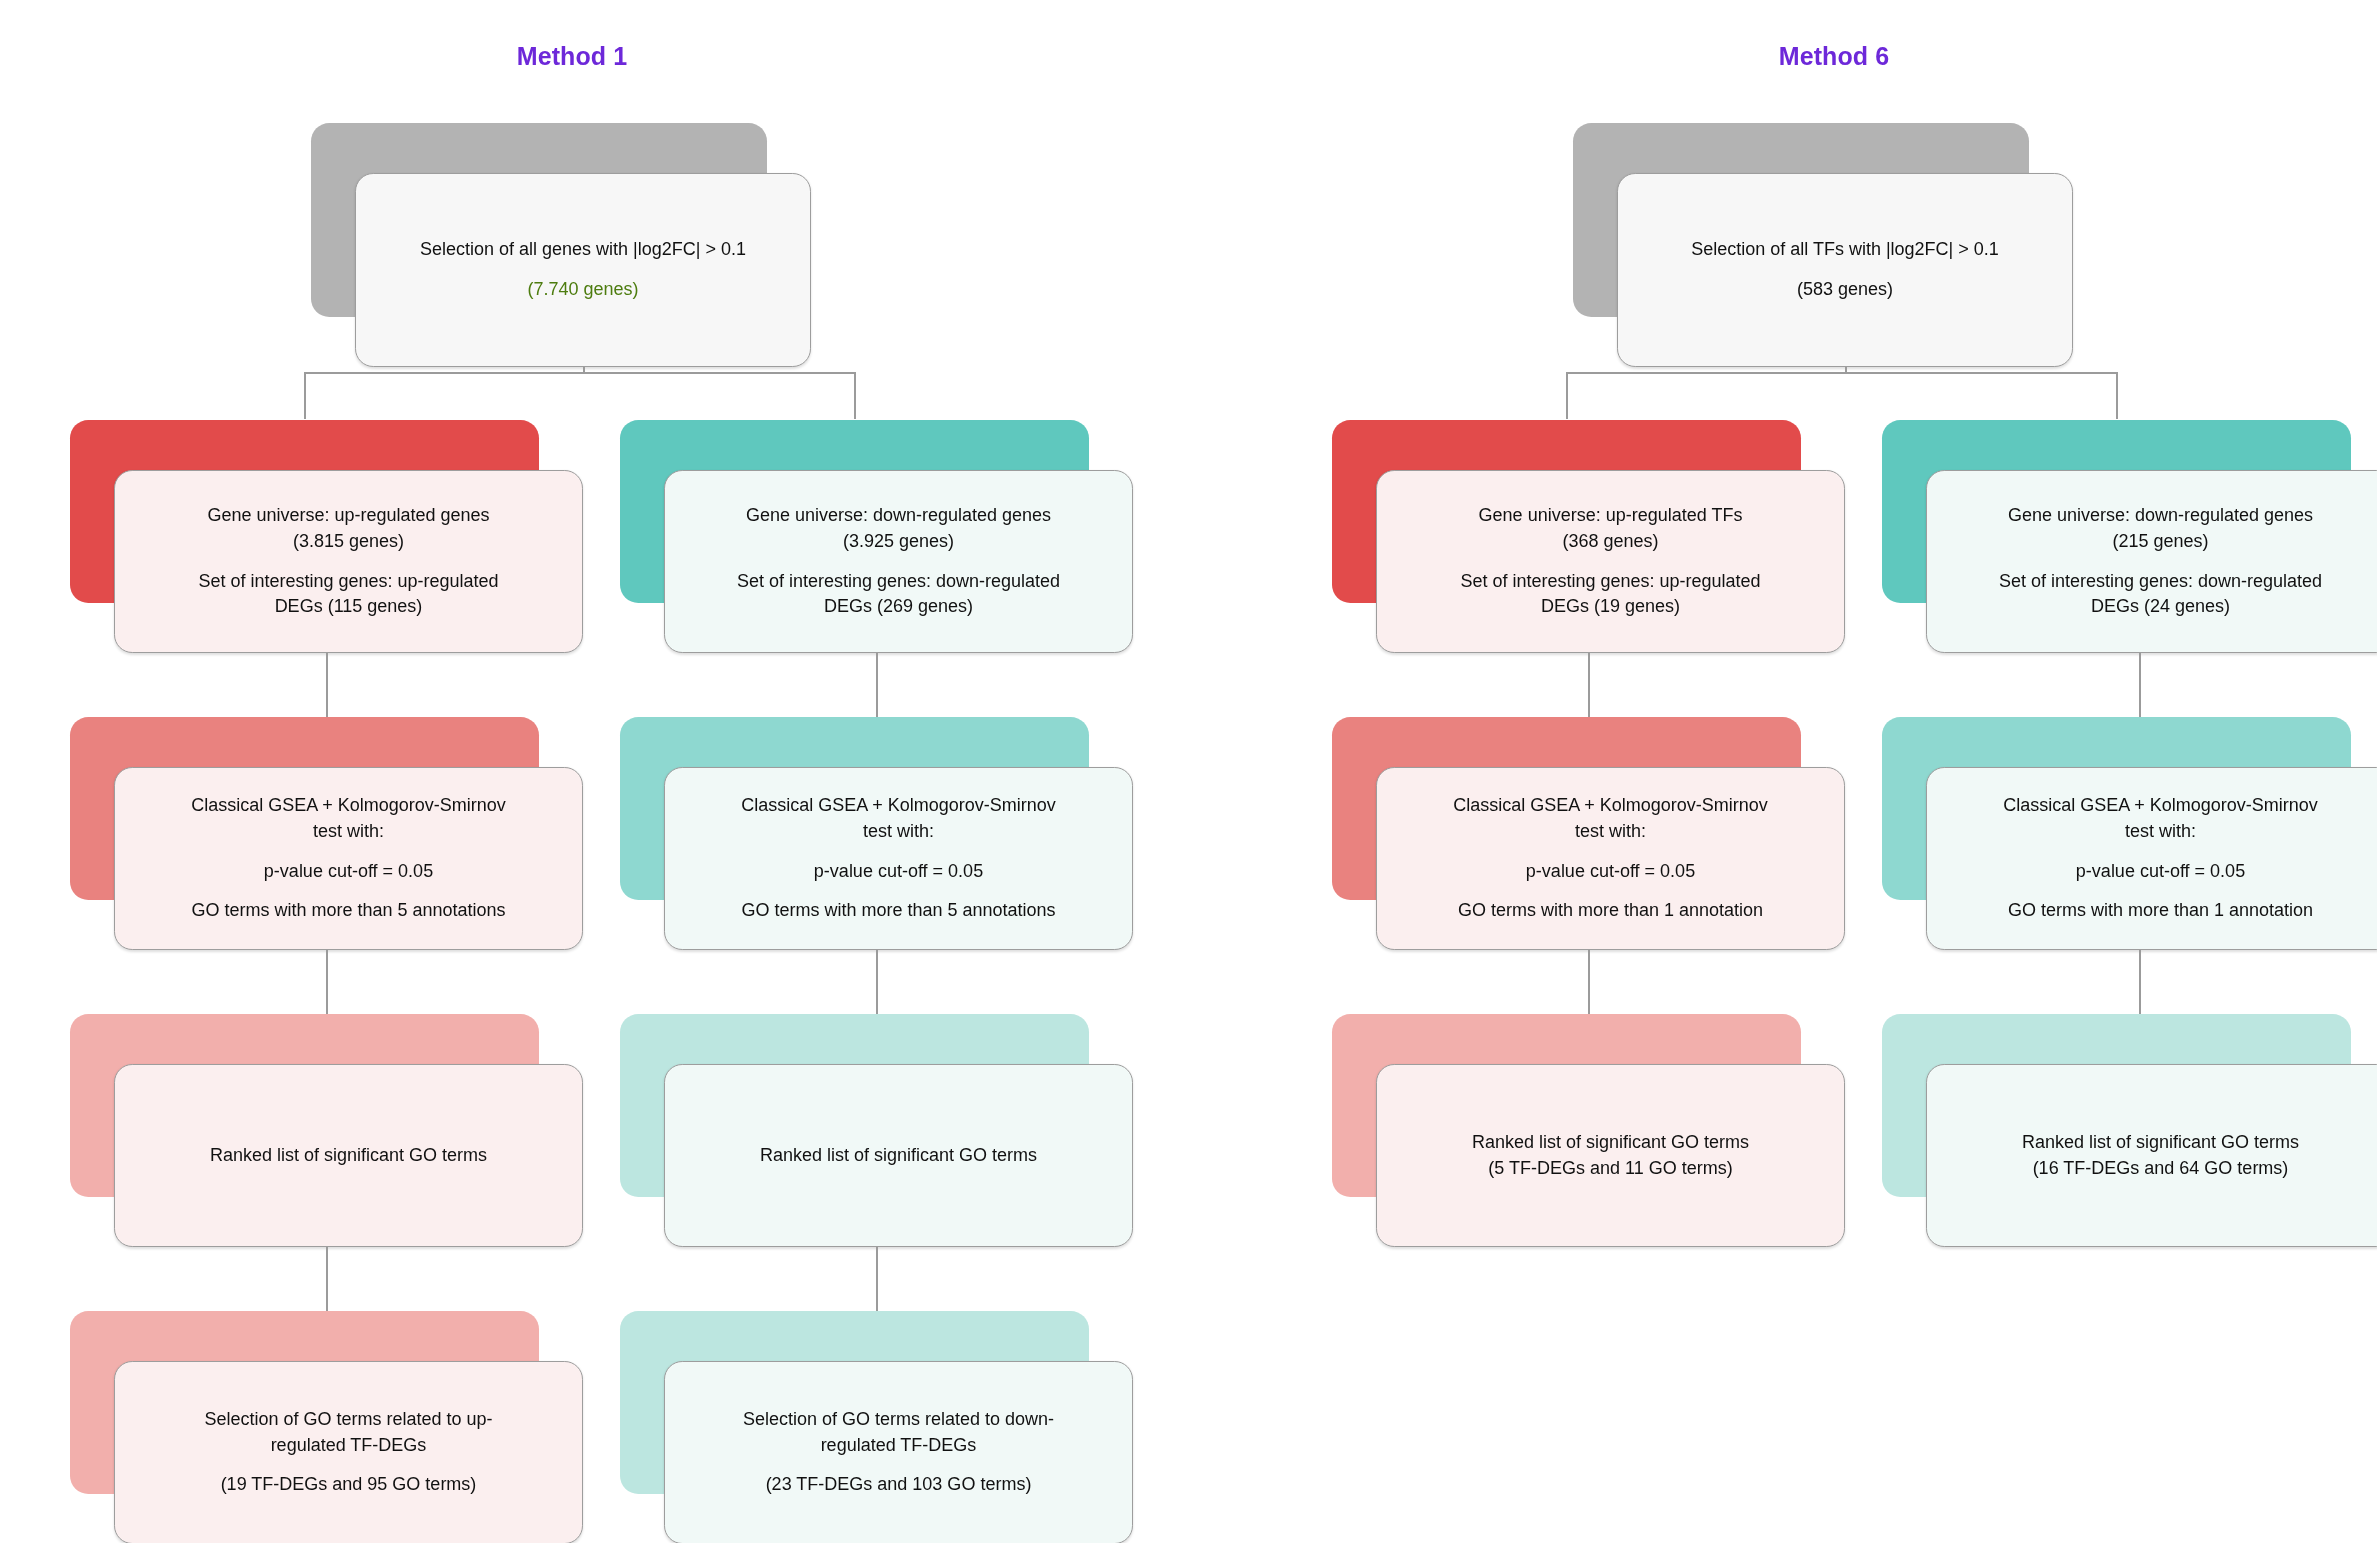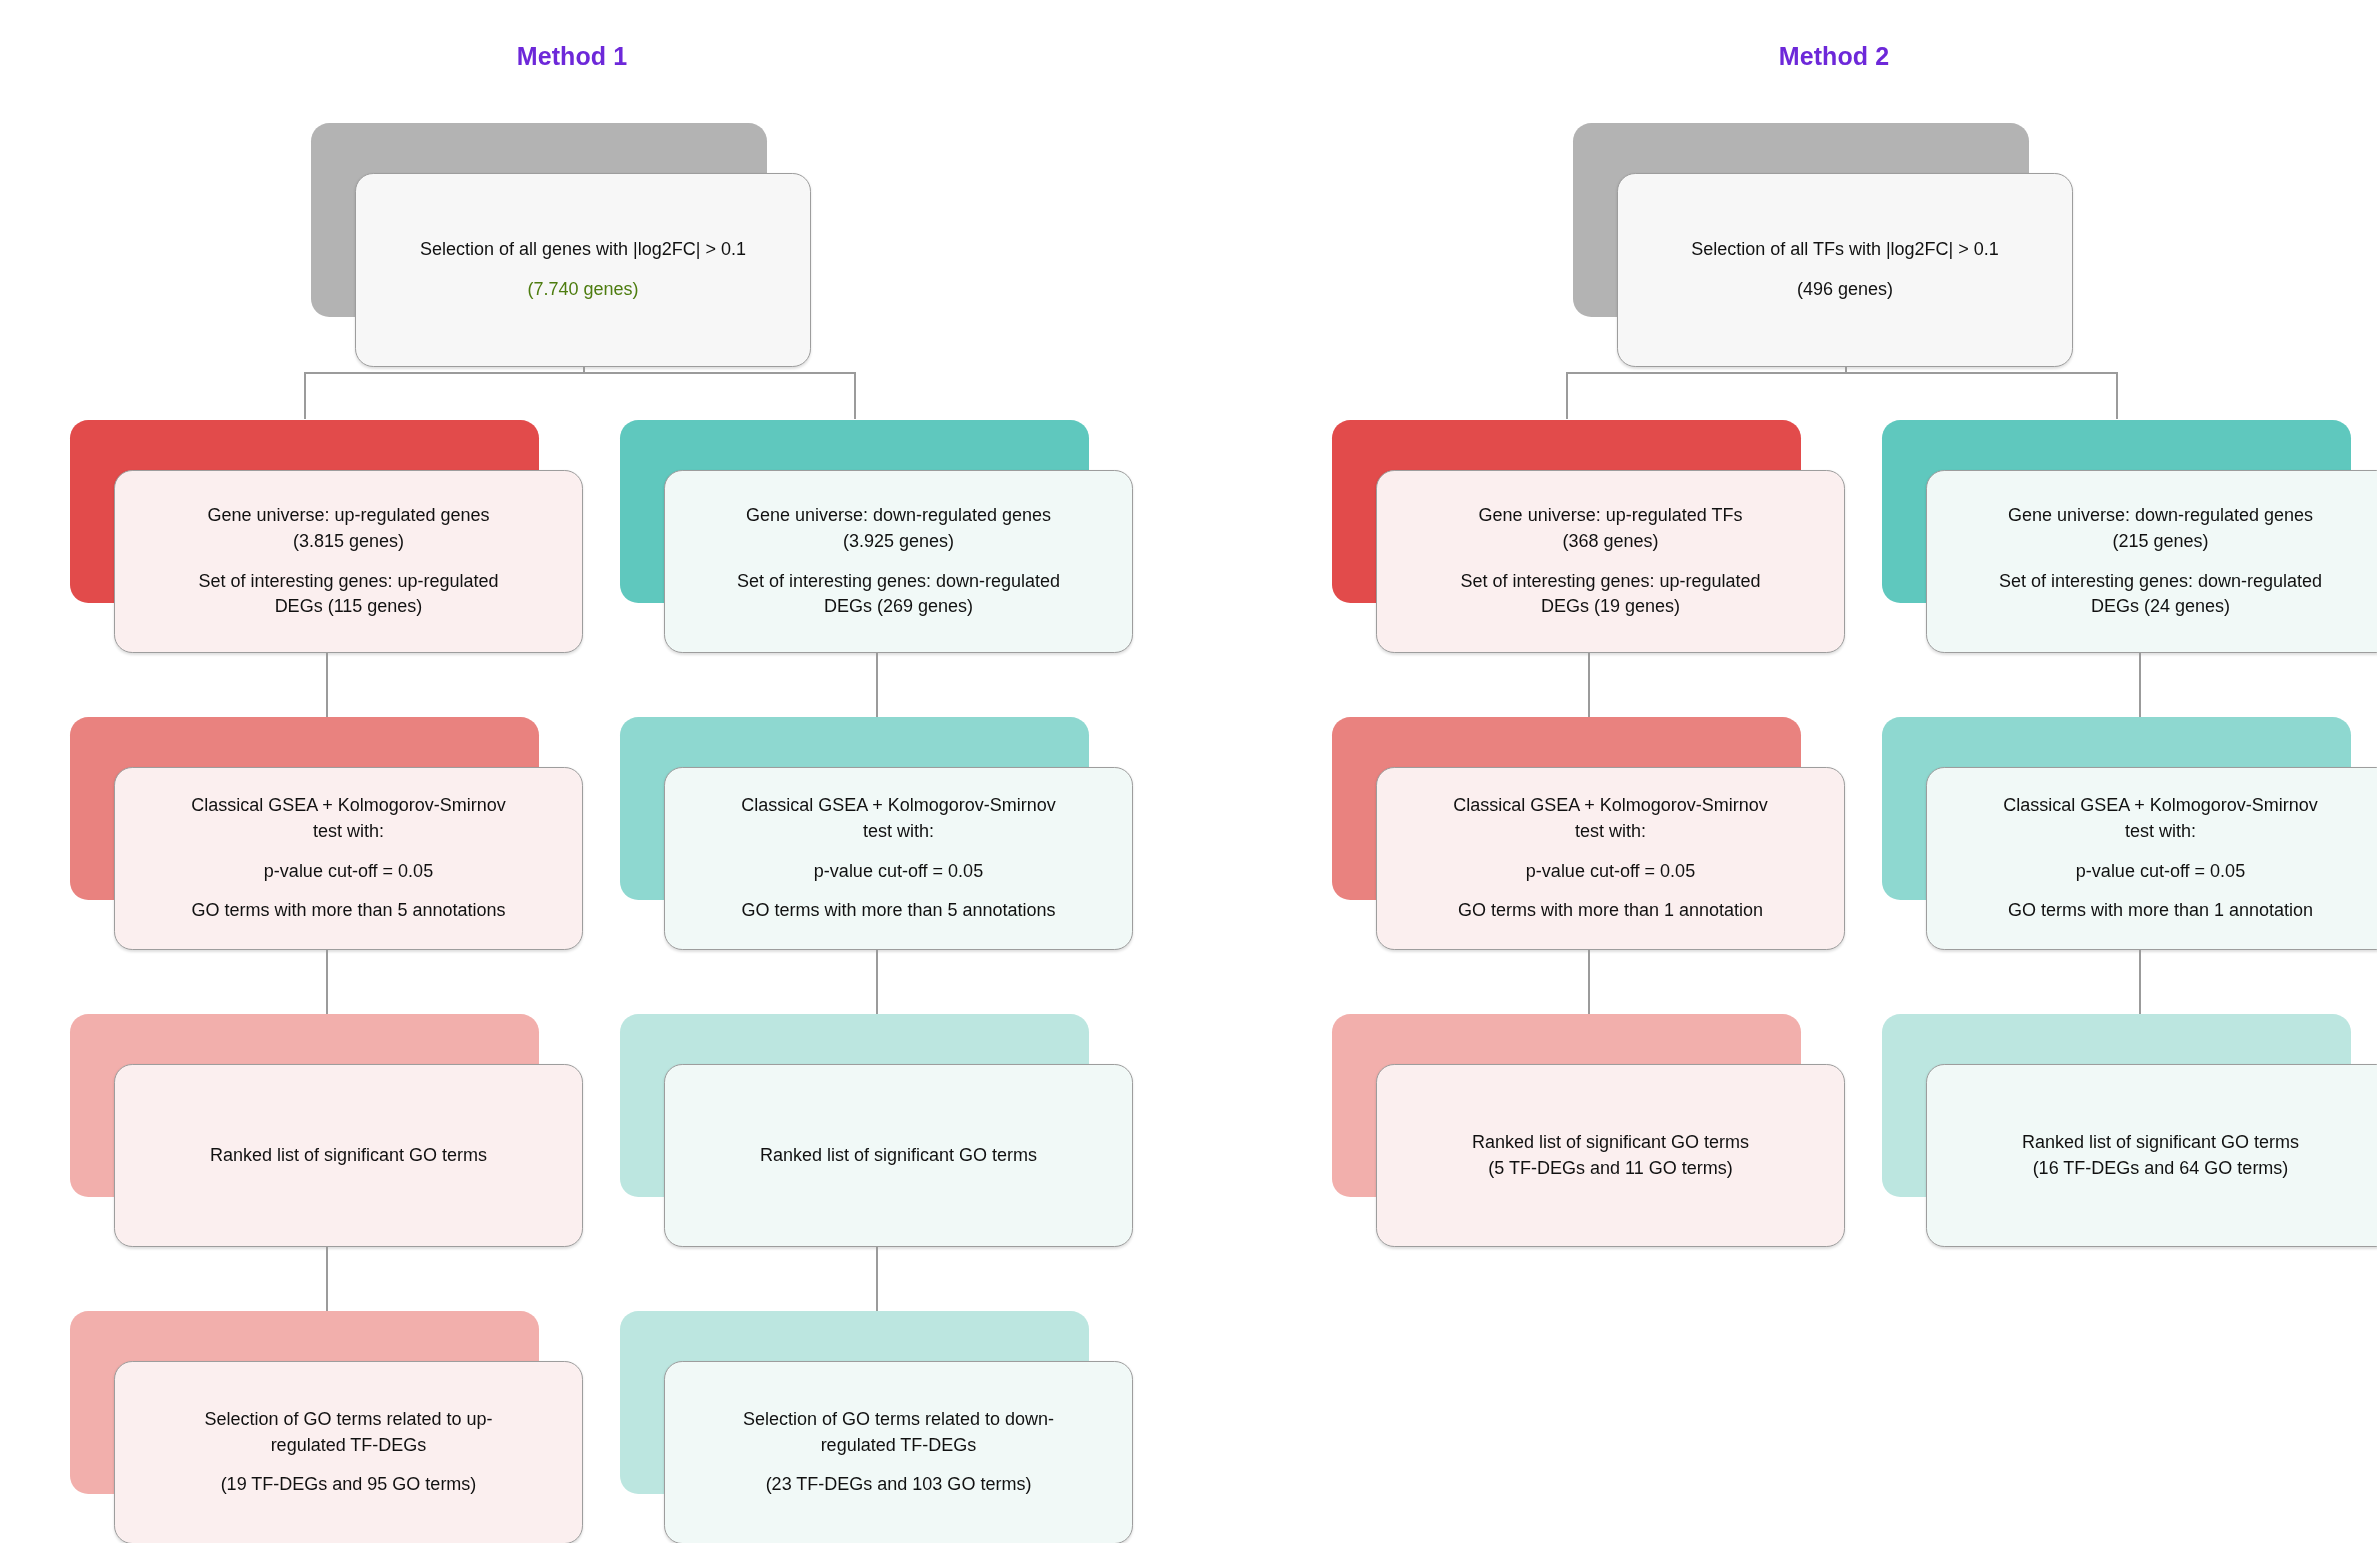--- a/index.html
+++ b/index.html
@@ -159,27 +159,27 @@
     <div class="node" style="left: 620px; top: 1311px; width: 513px; height: 233px;">
       <div class="card-back" style="width: 469px; height: 183px; background: rgb(188, 230, 224);"></div>
       <div class="card-front" style="left: 44px; top: 50px; width: 469px; height: 183px; background: rgb(241, 249, 247); border-color: rgb(157, 157, 157);">
         <div class="lines">
           <div class="ln" style="color: rgb(17, 17, 17);">Selection of GO terms related to down-
 regulated TF-DEGs</div>
           <div class="ln" style="color: rgb(17, 17, 17);">(23 TF-DEGs and 103 GO terms)</div>
         </div>
       </div>
     </div>
-    <div class="method-title" style="left: 1834px; top: 42px;">Method 2</div>
+    <div class="method-title" style="left: 1834px; top: 42px;">Method 6</div>
     <div class="node" style="left: 1573px; top: 123px; width: 500px; height: 244px;">
       <div class="card-back" style="width: 456px; height: 194px; background: rgb(179, 179, 179);"></div>
       <div class="card-front" style="left: 44px; top: 50px; width: 456px; height: 194px; background: rgb(247, 247, 247); border-color: rgb(157, 157, 157);">
         <div class="lines">
           <div class="ln" style="color: rgb(17, 17, 17);">Selection of all TFs with |log2FC| &gt; 0.1</div>
-          <div class="ln" style="color: rgb(17, 17, 17);">(496 genes)</div>
+          <div class="ln" style="color: rgb(17, 17, 17);">(583 genes)</div>
         </div>
       </div>
     </div>
     <div class="conn v" style="left: 1845px; top: 367px; width: 1.6px; height: 5.4px; background: rgb(155, 155, 155);"></div>
     <div class="conn h" style="left: 1567px; top: 372px; width: 550px; height: 1.6px; background: rgb(155, 155, 155);"></div>
     <div class="conn v" style="left: 1566px; top: 372px; width: 1.6px; height: 47px; background: rgb(155, 155, 155);"></div>
     <div class="node" style="left: 1332px; top: 420px; width: 543px; height: 233px;">
       <div class="card-back" style="width: 469px; height: 183px; background: rgb(226, 75, 75);"></div>
       <div class="card-front" style="left: 44px; top: 50px; width: 469px; height: 183px; background: rgb(251, 239, 239); border-color: rgb(157, 157, 157);">
         <div class="lines">

